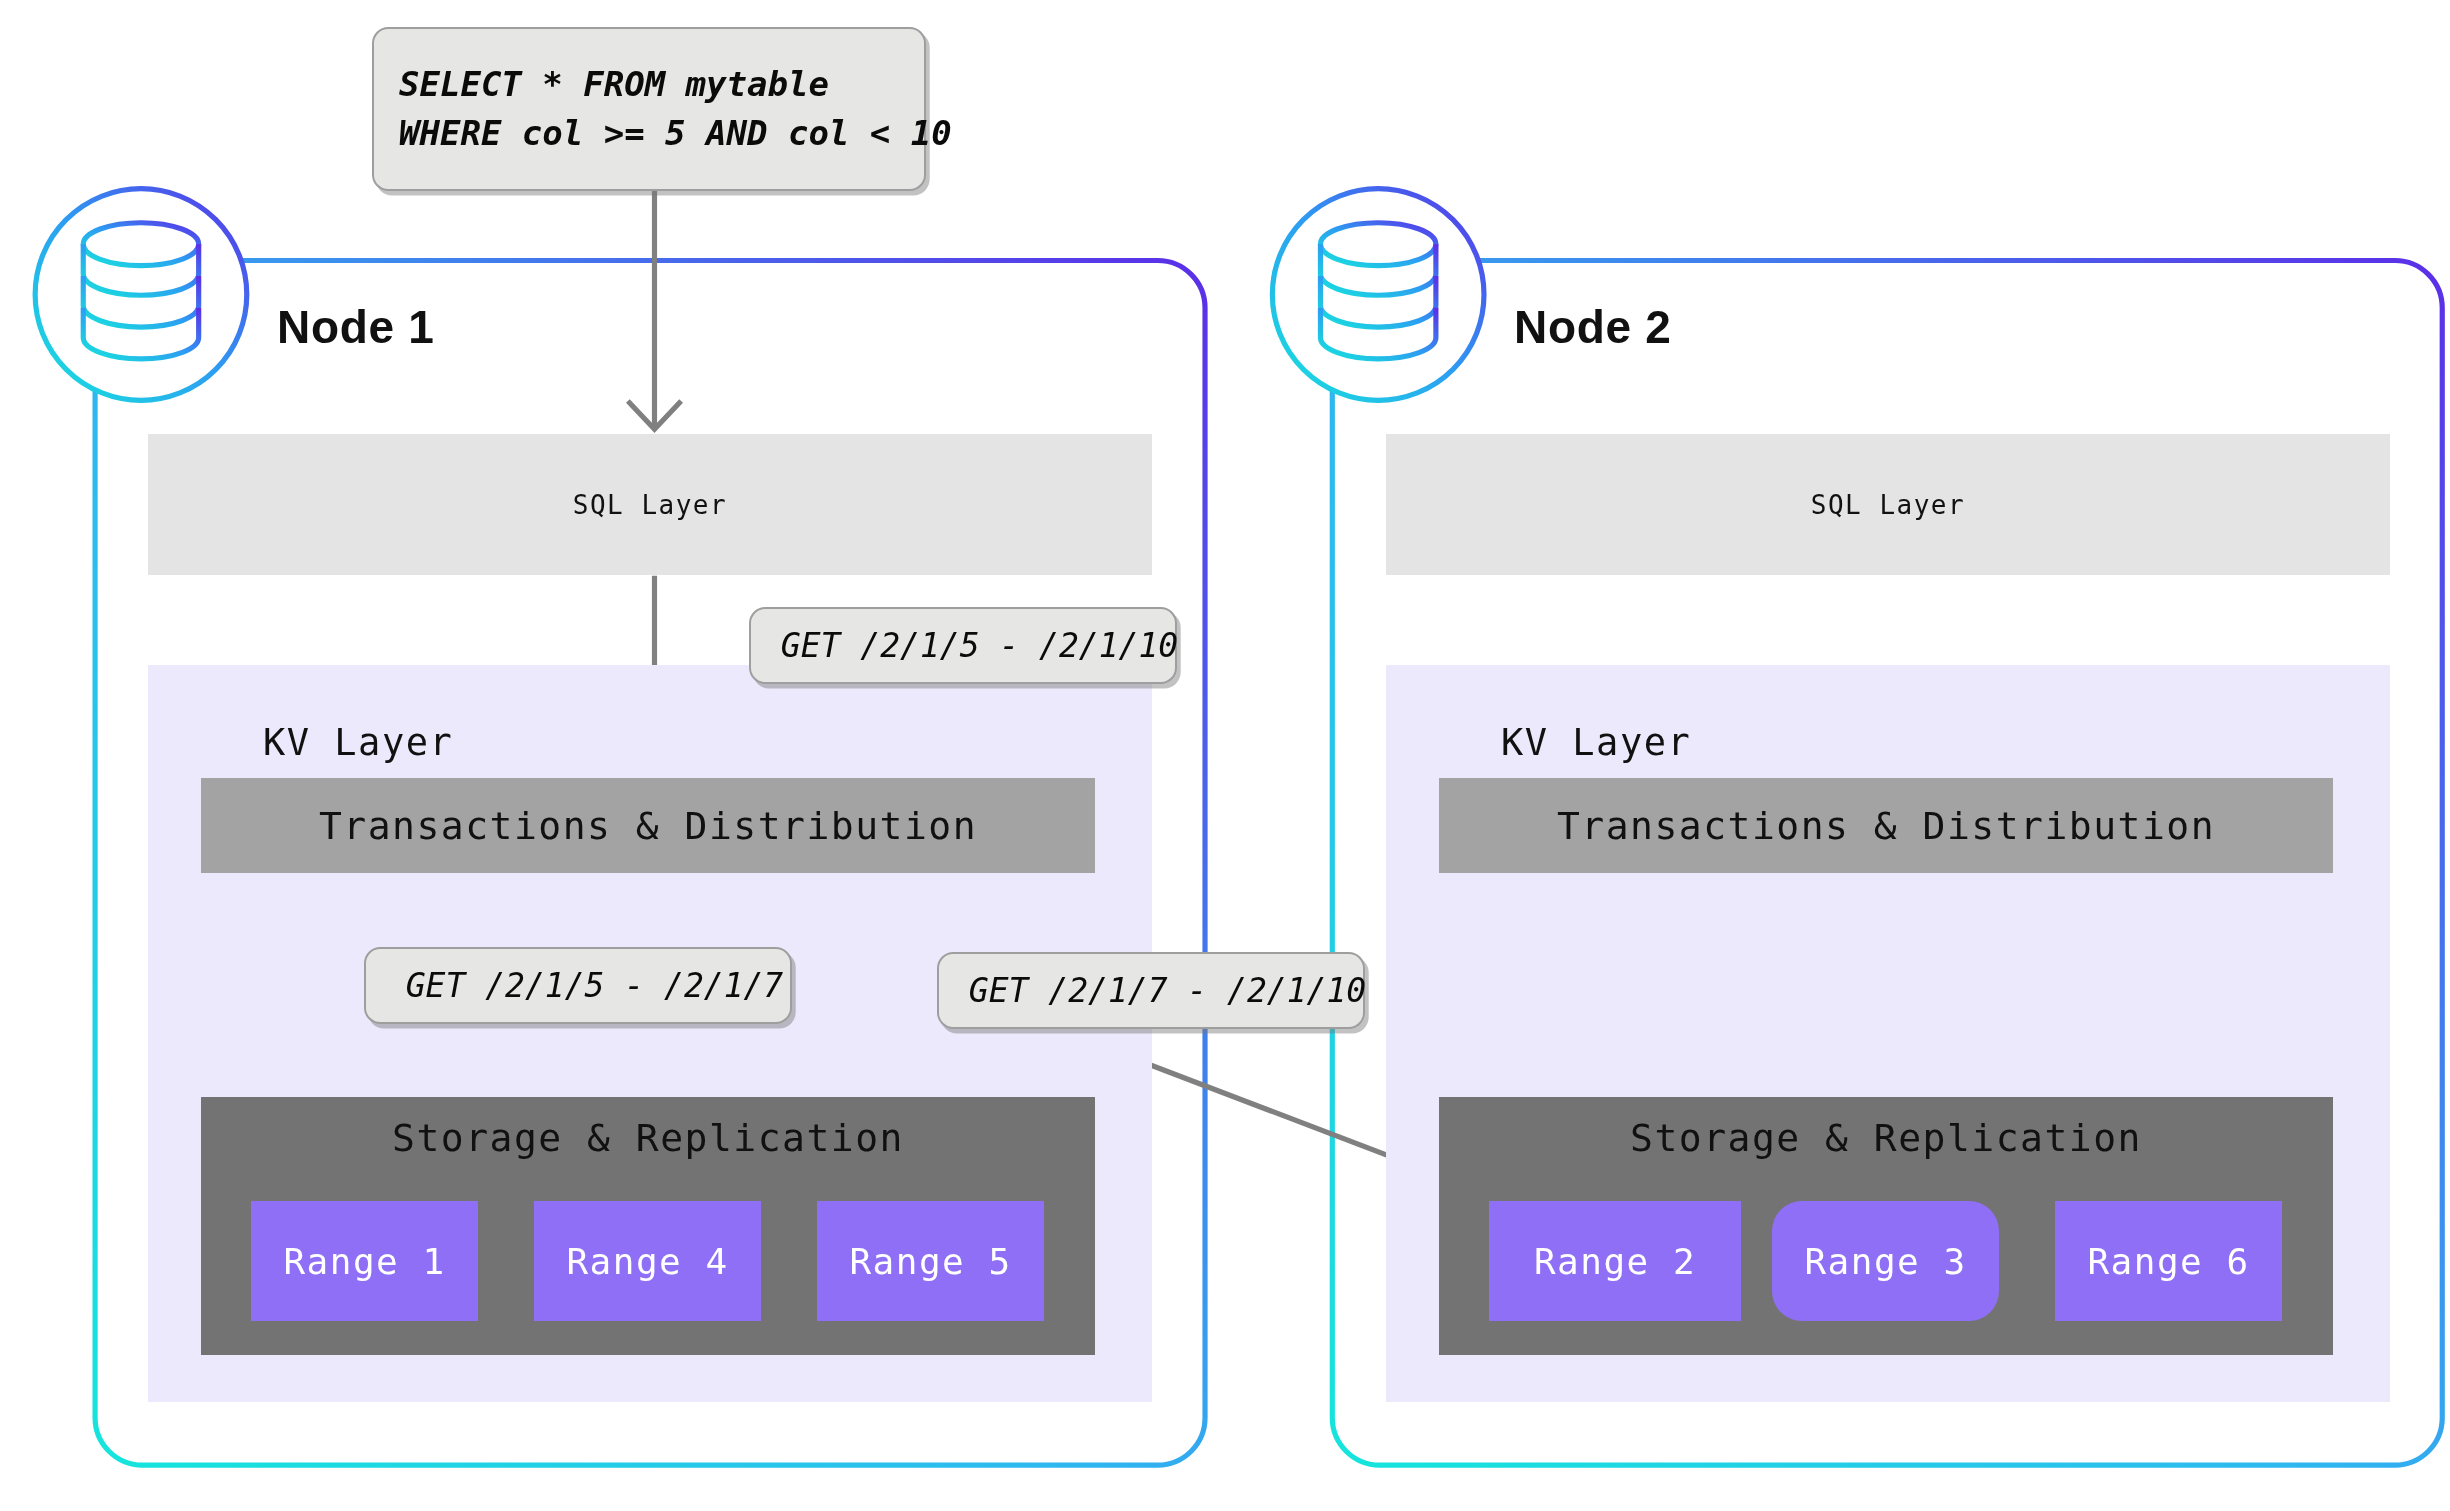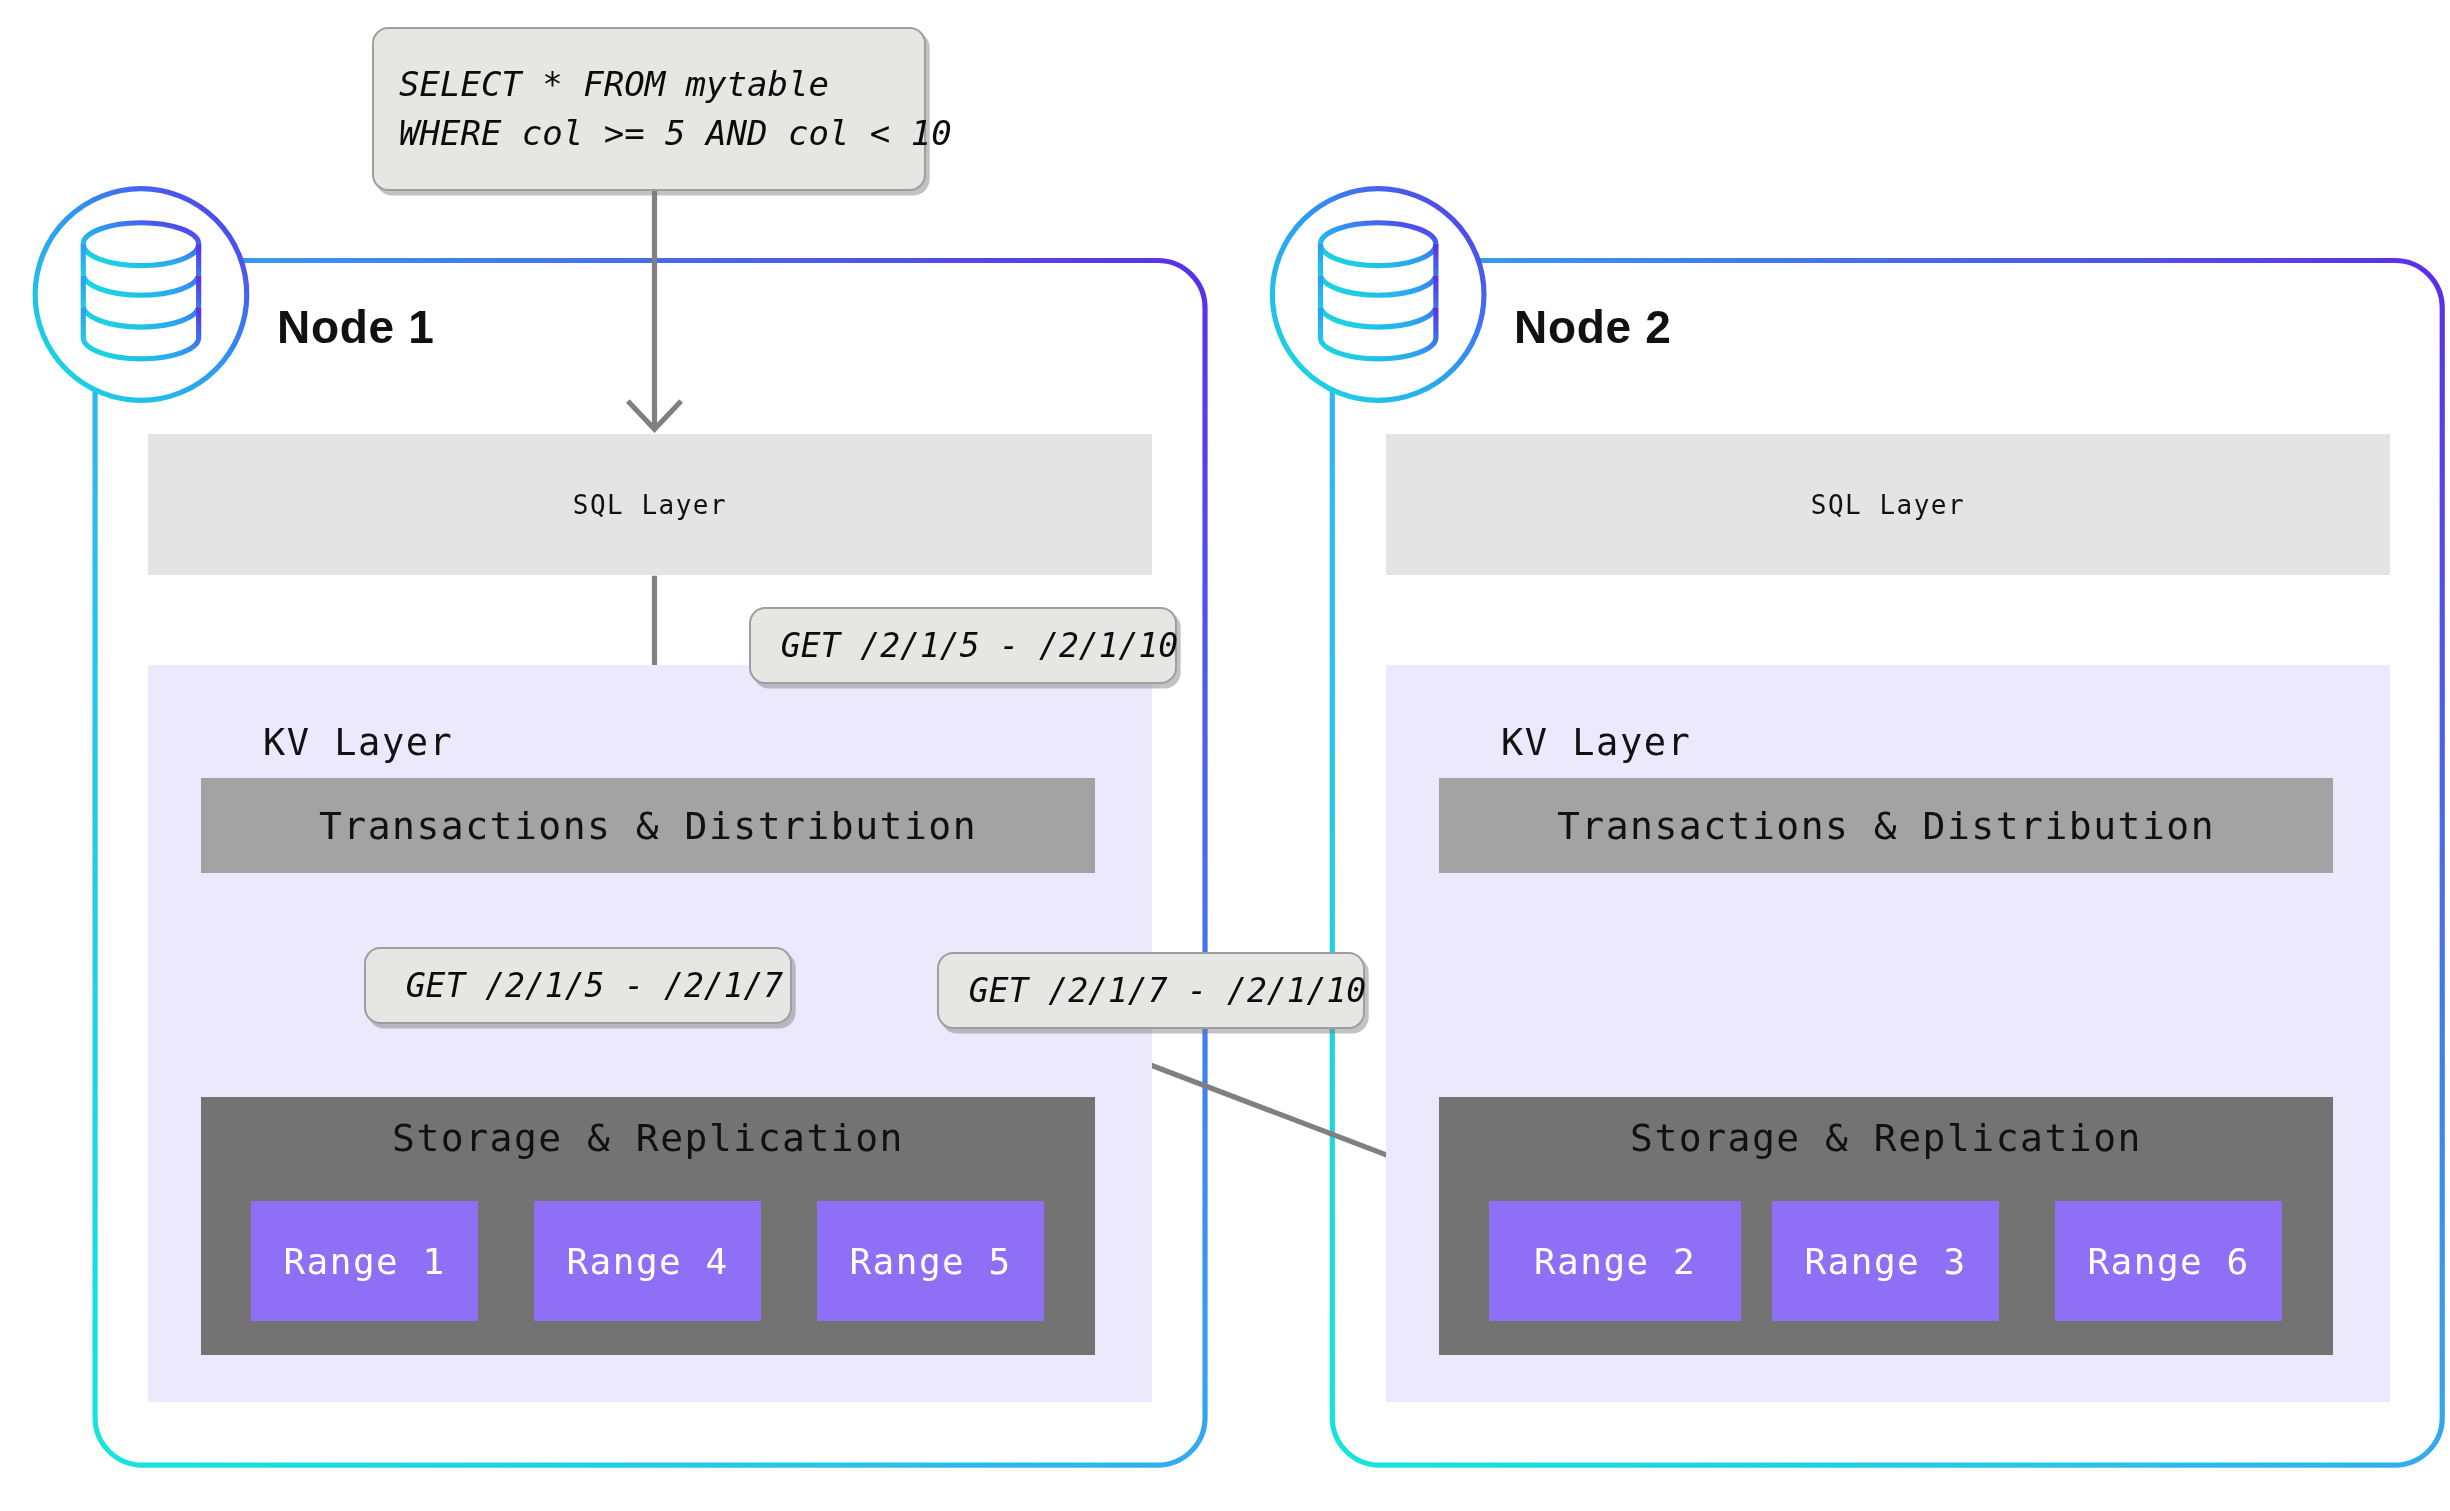--- a/index.html
+++ b/index.html
@@ -167,27 +167,27 @@
   </div>
 
   <div class="abs kv-layer" style="left:1386px;top:665px;width:1004px;height:737px;">
     <div class="kv-label" style="left:115px;top:56px;">KV Layer</div>
 
     <div class="abs txn-bar" style="left:53px;top:113px;width:894px;height:95px;">Transactions &amp; Distribution</div>
 
     <div class="abs storage-bar" style="left:53px;top:432px;width:894px;height:258px;">
       <div class="storage-title">Storage &amp; Replication</div>
       <div class="range-box" style="left:50px;top:104px;width:252px;height:120px;">Range 2</div>
-      <div class="range-box" style="left:333px;top:104px;width:227px;height:120px;">Range 3</div>
+      <div class="range-box" style="left:333px;top:104px;width:227px;height:120px;border-radius:30px;">Range 3</div>
       <div class="range-box" style="left:616px;top:104px;width:227px;height:120px;">Range 6</div>
     </div>
   </div>
 
   <div class="abs bubble sql-bubble" style="left:372px;top:27px;width:554px;height:164px;
-       flex-direction:column;align-items:flex-start;justify-content:center;">
+       flex-direction:column;align-items:flex-start;justify-content:center;font-weight:bold;">
     <div>SELECT * FROM mytable</div>
     <div>WHERE col &gt;= 5 AND col &lt; 10</div>
   </div>
 
   <div class="abs bubble" style="left:749px;top:607px;width:428px;height:77px;">GET /2/1/5 - /2/1/10</div>
 
   <div class="abs bubble" style="left:364px;top:947px;width:428px;height:77px;">GET /2/1/5 - /2/1/7</div>
 
   <div class="abs bubble" style="left:937px;top:952px;width:428px;height:77px;">GET /2/1/7 - /2/1/10</div>
 

